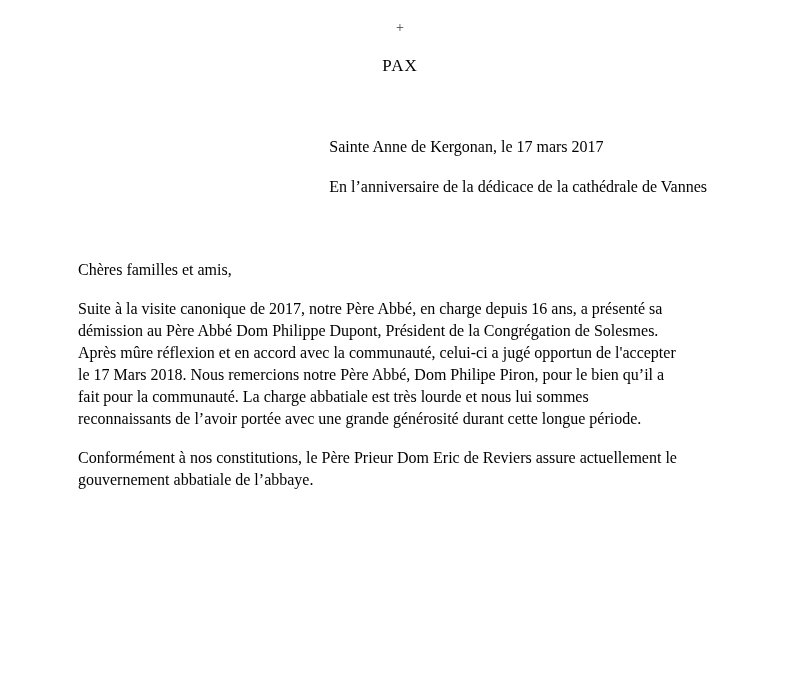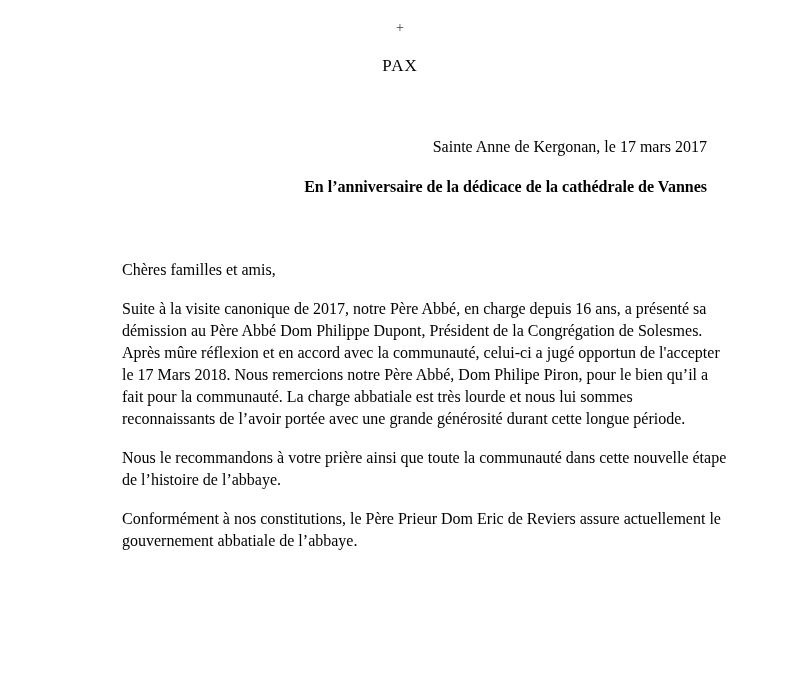--- a/index.html
+++ b/index.html
@@ -32,38 +32,36 @@
     width: 800px;
     text-align: center;
     font-size: 17px;
     letter-spacing: 1px;
     color: #000000;
   }
   .dateline {
     position: absolute;
     top: 136px;
     right: 81px;
-    text-align: right;
+    text-align: left;
     font-size: 16px;
     line-height: 22px;
     color: #000000;
   }
   .dateline .occasion {
     margin-top: 18px;
-    font-weight: bold;
   }
   .letter-body {
     position: absolute;
     left: 78px;
     top: 259px;
     width: 656px;
     font-size: 16px;
     line-height: 22px;
     color: #000000;
-    margin-left: 44px;
   }
   .letter-body p {
     margin: 0 0 17px 0;
     white-space: pre-line;
   }
 </style>
 </head>
 <body>
 
 <div class="page">
@@ -79,20 +77,18 @@
 
   <div class="letter-body">
     <p class="salutation">Chères familles et amis,</p>
     <div id="paragraphs">
         <p>Suite à la visite canonique de 2017, notre Père Abbé, en charge depuis 16 ans, a présenté sa
 démission au Père Abbé Dom Philippe Dupont, Président de la Congrégation de Solesmes.
 Après mûre réflexion et en accord avec la communauté, celui-ci a jugé opportun de l'accepter
 le 17 Mars 2018. Nous remercions notre Père Abbé, Dom Philipe Piron, pour le bien qu’il a
 fait pour la communauté. La charge abbatiale est très lourde et nous lui sommes
 reconnaissants de l’avoir portée avec une grande générosité durant cette longue période.</p>
-        <p>Nous le recommandons à votre prière ainsi que toute la communauté dans cette nouvelle étape
-de l’histoire de l’abbaye.</p>
         <p>Conformément à nos constitutions, le Père Prieur Dom Eric de Reviers assure actuellement le
 gouvernement abbatiale de l’abbaye.</p>
       </div>
   </div>
 
 </div>
 
 </body></html>

